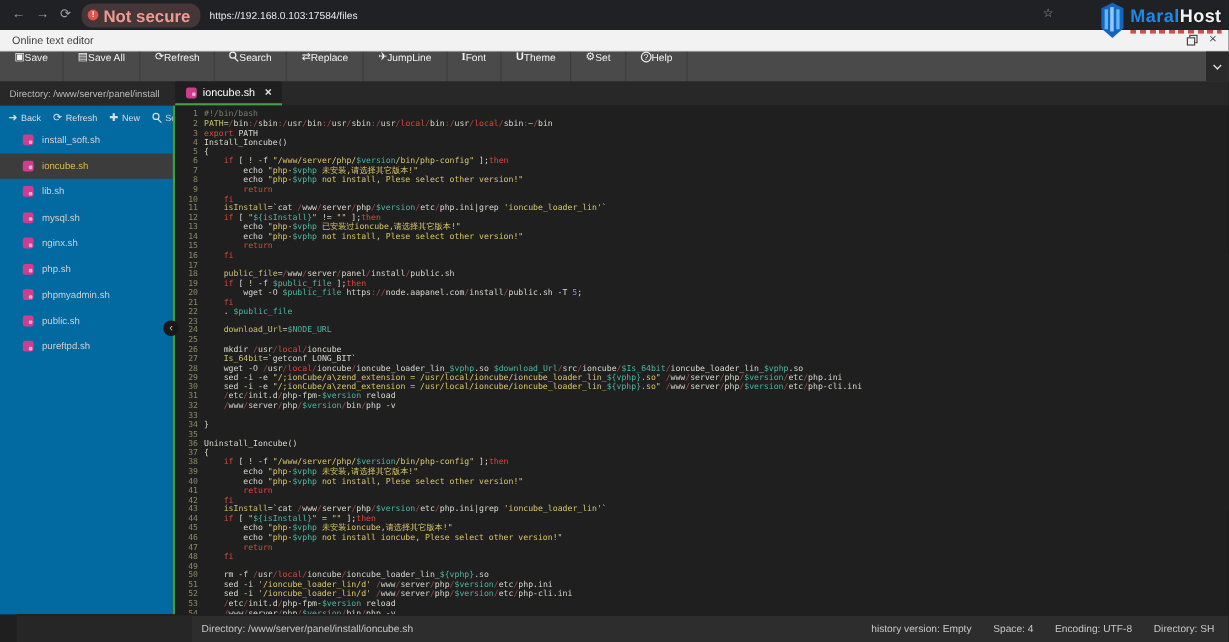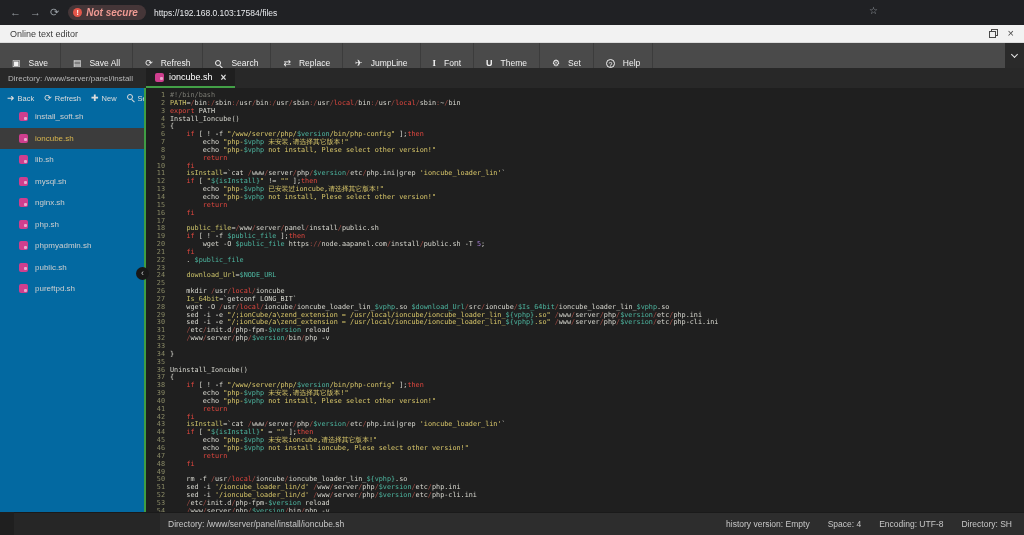--- a/index.html
+++ b/index.html
@@ -6,21 +6,21 @@
   body{width:1024px;height:535px;overflow:hidden;font-family:"Liberation Sans",sans-serif;}
   .screen{position:relative;width:1024px;height:535px;background:#1f1f1f;overflow:hidden;}
 
   
   .browser-bar{position:absolute;top:0;left:0;right:0;height:25px;background:#202124;display:flex;align-items:center;gap:9px;padding:0 10px;box-sizing:border-box;}
   .nav-ic{color:#9aa0a6;font-size:11px;line-height:1;cursor:default;}
   .addr{display:flex;align-items:center;gap:8px;}
   .notsec{display:flex;align-items:center;gap:4px;background:#453638;border-radius:9px;padding:2px 8px 2px 5px;}
   .nb-circle{width:9px;height:9px;border-radius:50%;background:#e25549;color:#fff;font-size:7px;line-height:9px;text-align:center;font-weight:bold;}
   .nb-circle::before{content:"!";}
-  .notsec-label{color:#ef9a93;font-size:10px;font-weight:bold;font-style:italic;}
+  .notsec-label{color:#ef9a93;font-size:14px;font-weight:bold;}
   .url{color:#e8eaed;font-size:8.5px;}
   .star{position:absolute;right:146px;top:5px;color:#9aa0a6;font-size:10px;}
 
   
   .watermark{position:absolute;top:1px;right:6px;z-index:30;display:flex;align-items:flex-start;gap:3px;pointer-events:none;}
   .wm-texts{margin-top:4px;}
   .wm-line{font-size:15px;font-weight:bold;letter-spacing:.4px;line-height:15px;}
   .wm-blue{color:#1e88e5;}
   .wm-white{color:#f3f3f3;text-shadow:0 0 2px rgba(0,0,0,.7);}
   .wm-tag{height:3px;margin-top:2px;background:repeating-linear-gradient(90deg,#c0392b 0 5px,rgba(0,0,0,0) 5px 8px);opacity:.85;}
@@ -29,21 +29,21 @@
   .title-bar{position:absolute;top:25px;left:0;right:0;height:18px;background:#f2f2f2;color:#3d3d3d;font-size:9px;display:flex;align-items:center;padding:4px 10px;box-sizing:border-box;border-bottom:1px solid #ddd;}
   .win-btns{position:absolute;right:10px;top:4px;display:flex;gap:10px;align-items:center;}
   .icon-restore{position:relative;width:9px;height:9px;}
   .icon-restore::before{content:"";position:absolute;right:0;top:0;width:5px;height:5px;border:1px solid #4a4a4a;}
   .icon-restore::after{content:"";position:absolute;left:0;bottom:0;width:5px;height:5px;border:1px solid #4a4a4a;background:#f2f2f2;}
   .icon-x{color:#4a4a4a;font-size:11px;line-height:9px;}
 
   
   .toolbar{position:absolute;top:43px;left:0;right:0;height:25px;background:#4a4a4a;display:flex;}
   .tb-buttons{display:flex;}
-  .tb-btn{display:flex;align-items:flex-end;gap:8px;padding:0 12px;color:#f2f2f2;font-size:8.5px;border-right:1px solid rgba(0,0,0,.18);cursor:pointer;}
+  .tb-btn{display:flex;align-items:flex-start;gap:0;padding:0 12px;color:#f2f2f2;font-size:8.5px;border-right:1px solid rgba(0,0,0,.18);cursor:pointer;}
   .tb-btn:first-child{border-left:none;}
   .ticon{display:inline-block;font-size:9px;line-height:1;}
   .ticon[data-icon="save"]::before{content:"▣";}
   .ticon[data-icon="save-all"]::before{content:"▤";}
   .ticon[data-icon="refresh"]::before{content:"⟳";}
   .ticon[data-icon="replace"]::before{content:"⇄";}
   .ticon[data-icon="jumpline"]::before{content:"✈";}
   .ticon[data-icon="font"]::before{content:"I";font-family:"Liberation Serif",serif;font-weight:bold;}
   .ticon[data-icon="theme"]::before{content:"U";font-weight:bold;}
   .ticon[data-icon="set"]::before{content:"⚙";}
@@ -107,20 +107,34 @@
     <div class="addr">
       <span class="notsec">
         <span class="nb-circle"></span>
         <span class="notsec-label">Not secure</span>
       </span>
       <span class="url">https://192.168.0.103:17584/files</span>
     </div>
     <span class="star">☆</span>
   </div>
 
+  <div class="watermark">
+    <span>
+      <svg width="24" height="32" viewBox="0 0 26 34">
+        <path d="M3 6 L13 1 L23 6 V24 L13 33 L3 24 Z" fill="#1565c0"></path>
+        <rect x="6" y="7" width="3" height="18" fill="#64b5f6"></rect>
+        <rect x="11" y="5" width="3.2" height="22" fill="#90caf9"></rect>
+        <rect x="16.5" y="7" width="3" height="18" fill="#64b5f6"></rect>
+      </svg>
+    </span>
+    <span class="wm-texts">
+      <span class="wm-line"><span class="wm-blue">Maral</span><span class="wm-white">Host</span></span>
+      <span class="wm-tag" style="display:block"></span>
+    </span>
+  </div>
 
   <div class="title-bar">
     <span>Online text editor</span>
     <span class="win-btns">
       <span class="icon-restore"></span>
       <span class="icon-x">×</span>
     </span>
   </div>
 
   <div class="toolbar">

